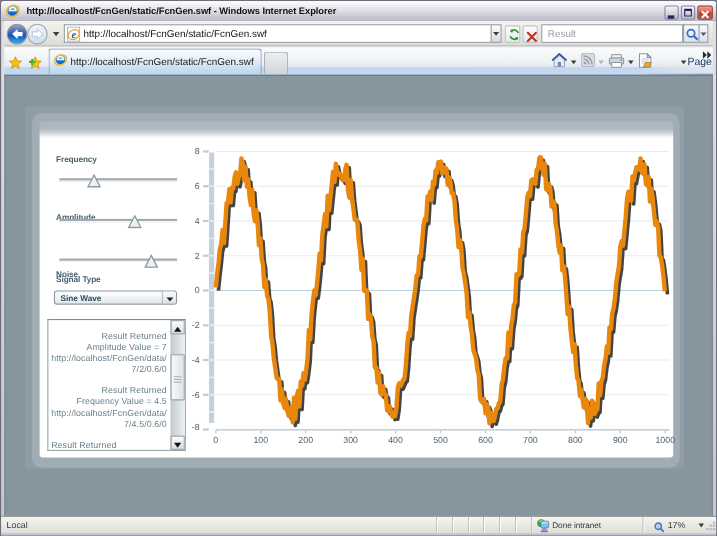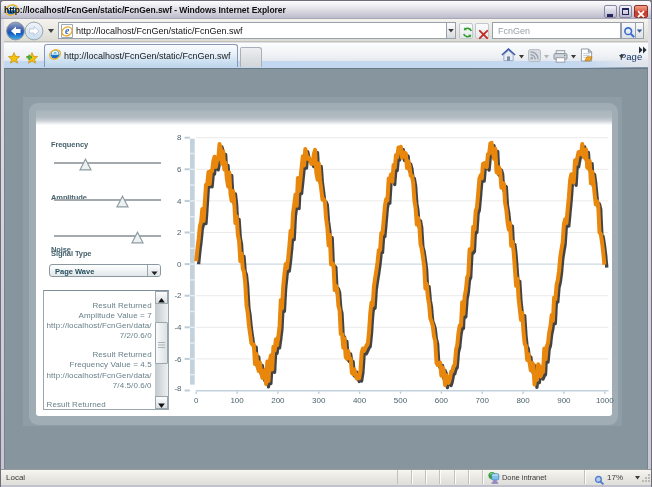--- a/index.html
+++ b/index.html
@@ -17,21 +17,21 @@
           <stop offset="0.5" stop-color="#1a86dc"></stop>
           <stop offset="1" stop-color="#0a5ab4"></stop>
         </linearGradient>
       </defs>
 <circle cx="8" cy="8.3" r="5.9" fill="url(#ieb5)"></circle>
 <path d="M3.4 8.9 L12.6 8.9 L12.6 7.3 L5.6 7.3 C6.0 6.2 6.9 5.6 8.1 5.6 C9.3 5.6 10.2 6.2 10.5 7.3 L12.6 7.3 C12.2 5.0 10.4 3.6 8.0 3.6 C5.4 3.6 3.4 5.5 3.4 8.9 Z" fill="#fff" fill-opacity="0.95"></path>
 <path d="M4.0 10.3 C4.6 12.0 6.2 13.0 8.2 13.0 C9.5 13.0 10.7 12.7 11.8 12.1 L11.8 10.3 C10.7 11.0 9.6 11.3 8.5 11.3 C7.2 11.3 6.3 10.9 5.9 10.3 Z" fill="#fff" fill-opacity="0.0"></path>
 <ellipse cx="8" cy="8.6" rx="7.5" ry="5.9" fill="none" stroke="#f2b42c" stroke-width="1.7" transform="rotate(-27 8 8.6)"></ellipse>
 <path d="M13.0 3.2 C14.4 3.5 15.2 4.2 15.0 5.2" fill="none" stroke="#f2b42c" stroke-width="1.2"></path>
 </svg>
-<div class="abs" style="left:4px;top:5px;font-size:8.5px;font-weight:bold;color:#101010;letter-spacing:-0.05px;">http://localhost/FcnGen/static/FcnGen.swf - Windows Internet Explorer</div>
+<div class="abs" style="left:24px;top:5px;font-size:8.5px;font-weight:bold;color:#101010;letter-spacing:-0.05px;">http://localhost/FcnGen/static/FcnGen.swf - Windows Internet Explorer</div>
 <div class="abs" style="left:604px;top:5px;width:13px;height:13px;border:1px solid #8888a0;border-radius:2px;background:linear-gradient(180deg,#f4f4fa,#b8b8cc);">
       <div class="abs" style="left:2px;top:8px;width:6px;height:2.5px;background:#26265e;"></div>
     </div>
 <div class="abs" style="left:619px;top:5px;width:13px;height:13px;border:1px solid #8888a0;border-radius:2px;background:linear-gradient(180deg,#f4f4fa,#b8b8cc);">
       <div class="abs" style="left:2px;top:2px;width:7px;height:7px;border:1.5px solid #26265e;border-top-width:2.5px;"></div>
     </div>
 <div class="abs" style="left:633.5px;top:5px;width:14.5px;height:13px;border:1px solid #903028;border-radius:2px;background:linear-gradient(180deg,#f0a088 0%,#dd6550 45%,#c33b2c 50%,#cc4a38 100%);"><svg width="12" height="11" viewBox="0 0 12 11">
         <path d="M3 2.2 L9 8.2 M9 2.2 L3 8.2" stroke="#fff" stroke-width="1.8"></path>
       </svg></div>
 
@@ -69,21 +69,21 @@
 <div class="abs" style="left:459px;top:23px;width:14px;height:16px;background:linear-gradient(180deg,#fbfcfd,#e6e9ec);border:1px solid #c2c8d0;border-radius:2px;padding:1px 0 0 0.5px;"><svg width="13" height="13" viewBox="0 0 16 16">
         <path d="M12.6 6.2 A5 5 0 0 0 4.0 4.6" fill="none" stroke="#2e9e2e" stroke-width="2"></path>
         <path d="M4.6 1.6 L3.6 5.2 L7.2 5.2 Z" fill="#2e9e2e"></path>
         <path d="M3.4 9.8 A5 5 0 0 0 12.0 11.4" fill="none" stroke="#2e9e2e" stroke-width="2"></path>
         <path d="M11.4 14.4 L12.4 10.8 L8.8 10.8 Z" fill="#2e9e2e"></path>
       </svg></div>
 <div class="abs" style="left:475px;top:23px;width:14px;height:16px;background:linear-gradient(180deg,#fbfcfd,#e6e9ec);border:1px solid #c2c8d0;border-radius:2px;padding:2px 0 0 1.5px;"><svg width="11" height="11" viewBox="0 0 12 12">
         <path d="M2 2 L10 10 M10 2 L2 10" stroke="#c03028" stroke-width="2.1" stroke-linecap="round"></path>
       </svg></div>
 <div class="abs" style="left:492px;top:22px;width:129px;height:17px;background:#fff;border:1px solid #98a0ac;"></div>
-<div class="abs" style="left:498px;top:26px;font-size:9px;color:#9aa0a8;">FcnGen</div>
+<div class="abs" style="left:498px;top:26px;font-size:9px;color:#9aa0a8;">Result</div>
 <div class="abs" style="left:621px;top:22px;width:14px;height:17px;background:linear-gradient(180deg,#f8fafc,#dce2e8);border:1px solid #98a0ac;border-right:none;padding:2px 0 0 1px;"><svg width="13" height="13" viewBox="0 0 14 14">
         <circle cx="5.6" cy="5.6" r="3.6" fill="none" stroke="#3a6cc8" stroke-width="1.7"></circle>
         <line x1="8.3" y1="8.3" x2="12" y2="12" stroke="#3a6cc8" stroke-width="2.2"></line>
       </svg></div>
 <div class="abs" style="left:635px;top:22px;width:9px;height:17px;background:linear-gradient(180deg,#f8fafc,#dce2e8);border:1px solid #98a0ac;"><svg width="7" height="15" viewBox="0 0 7 15">
         <path d="M0.8 6.5 L6.2 6.5 L3.5 9.8 Z" fill="#3a5a8a"></path>
       </svg></div>
 
 <div class="abs" style="left:4px;top:43px;width:644px;height:25px;background:linear-gradient(180deg,#fbfcfd 0%,#eef1f4 55%,#e4e8ee 75%,#dde3ea 100%);border-bottom:1px solid #8494ac;"></div>
 <div class="abs" style="left:4px;top:60.5px;width:640px;height:7.5px;background:linear-gradient(90deg,#c2d7f0 0%,#c4d8f0 90%,rgba(196,216,240,0) 99%);"></div>
@@ -138,21 +138,21 @@
       </svg></div>
 <svg class="abs" style="left:570px;top:54px" width="7" height="6">
       <path d="M1 1 L6 1 L3.5 4.5 Z" fill="#3a3a3a"></path>
     </svg>
 <div class="abs" style="left:580px;top:48px;"><svg width="13" height="14" viewBox="0 0 14 15">
         <path d="M1.5 1 L9 1 L12.5 4.5 L12.5 14 L1.5 14 Z" fill="#fff" stroke="#8a94a2" stroke-width="1"></path>
         <path d="M9 1 L9 4.5 L12.5 4.5 Z" fill="#cdd4de" stroke="#8a94a2" stroke-width="1"></path>
         <path d="M3.5 6 L10.5 6 M3.5 8 L10.5 8 M3.5 10 L10.5 10" stroke="#b8c0cc" stroke-width="0.9"></path>
         <path d="M7.5 9.5 l5.5 0 l-2.2 4.2 l-5.5 0 Z" fill="#f0a828" stroke="#b87818" stroke-width="0.8"></path>
       </svg></div>
-<div class="abs" style="left:620px;top:51px;font-size:9.5px;color:#15356a;">Page</div>
+<div class="abs" style="left:581px;top:51px;font-size:9.5px;color:#15356a;padding-left:44px;">Page</div>
 <svg class="abs" style="left:618px;top:54px" width="7" height="6">
       <path d="M1 1 L6 1 L3.5 4.5 Z" fill="#3a3a3a"></path>
     </svg>
 <svg class="abs" style="left:638px;top:46px" width="10" height="8" viewBox="0 0 10 8">
       <path d="M1 0.5 L4.6 4 L1 7.5 Z M5 0.5 L8.6 4 L5 7.5 Z" fill="#252b38"></path>
     </svg>
 
 <div class="abs" style="left:4px;top:68px;width:644px;height:401px;background:#87969e;border-top:1px solid #6a7a84;border-left:1px solid #76858d;border-right:1px solid #76858d;"></div>
 <div class="abs" style="left:23px;top:97px;width:599px;height:329px;background:#8f9ea6;"></div>
 <div class="abs" style="left:29px;top:103px;width:589px;height:322px;background:#a0adb4;border-radius:9px;"></div>
@@ -244,21 +244,21 @@
 <svg style="position:absolute;left:115.5px;top:195px" width="13" height="13" viewBox="0 0 13 13">
       <path d="M6.5 1.2 L12 11.8 L1 11.8 Z" fill="#eef1f2" stroke="#8d9ba3" stroke-width="1.2"></path>
     </svg>
 <div class="abs" style="left:51px;top:213px;font-size:7.5px;font-weight:bold;color:#46616c;letter-spacing:-0.1px;margin-top:32px;">Noise</div>
 <div class="abs" style="left:54px;top:235px;width:107px;height:2.6px;background:#a3a9ad;border-bottom:1.2px solid #fff;"></div>
 <svg style="position:absolute;left:130.5px;top:231px" width="13" height="13" viewBox="0 0 13 13">
       <path d="M6.5 1.2 L12 11.8 L1 11.8 Z" fill="#eef1f2" stroke="#8d9ba3" stroke-width="1.2"></path>
     </svg>
 <div class="abs" style="left:51px;top:249px;font-size:7.5px;font-weight:bold;color:#46616c;letter-spacing:-0.1px;">Signal Type</div>
 <div class="abs" style="left:48.5px;top:264px;width:112px;height:13px;background:linear-gradient(180deg,#ffffff,#e2e7ea);border:1px solid #8a98a2;border-radius:3px;"></div>
-<div class="abs" style="left:55px;top:267px;font-size:7.5px;font-weight:bold;color:#25505e;">Page Wave</div>
+<div class="abs" style="left:55px;top:267px;font-size:7.5px;font-weight:bold;color:#25505e;">Sine Wave</div>
 <div class="abs" style="left:147px;top:265px;width:12.5px;height:11px;background:linear-gradient(180deg,#fcfdfd,#dde2e5);border-left:1px solid #9aa6ae;border-radius:0 2px 2px 0;"><svg width="13" height="12" viewBox="0 0 13 12">
         <path d="M3.4 4.5 L9.6 4.5 L6.5 8.2 Z" fill="#222"></path>
       </svg></div>
 
 <div class="abs" style="left:42.5px;top:290px;width:126px;height:120px;background:#fff;border:1px solid #9aa6ae;border-top-color:#7e8e98;"></div>
 <div class="para" style="left:46.5px;top:300.5px;">Result Returned
 Amplitude Value = 7
 http://localhost/FcnGen/data/
 7/2/0.6/0</div>
 <div class="para" style="left:46.5px;top:350px;">Result Returned

